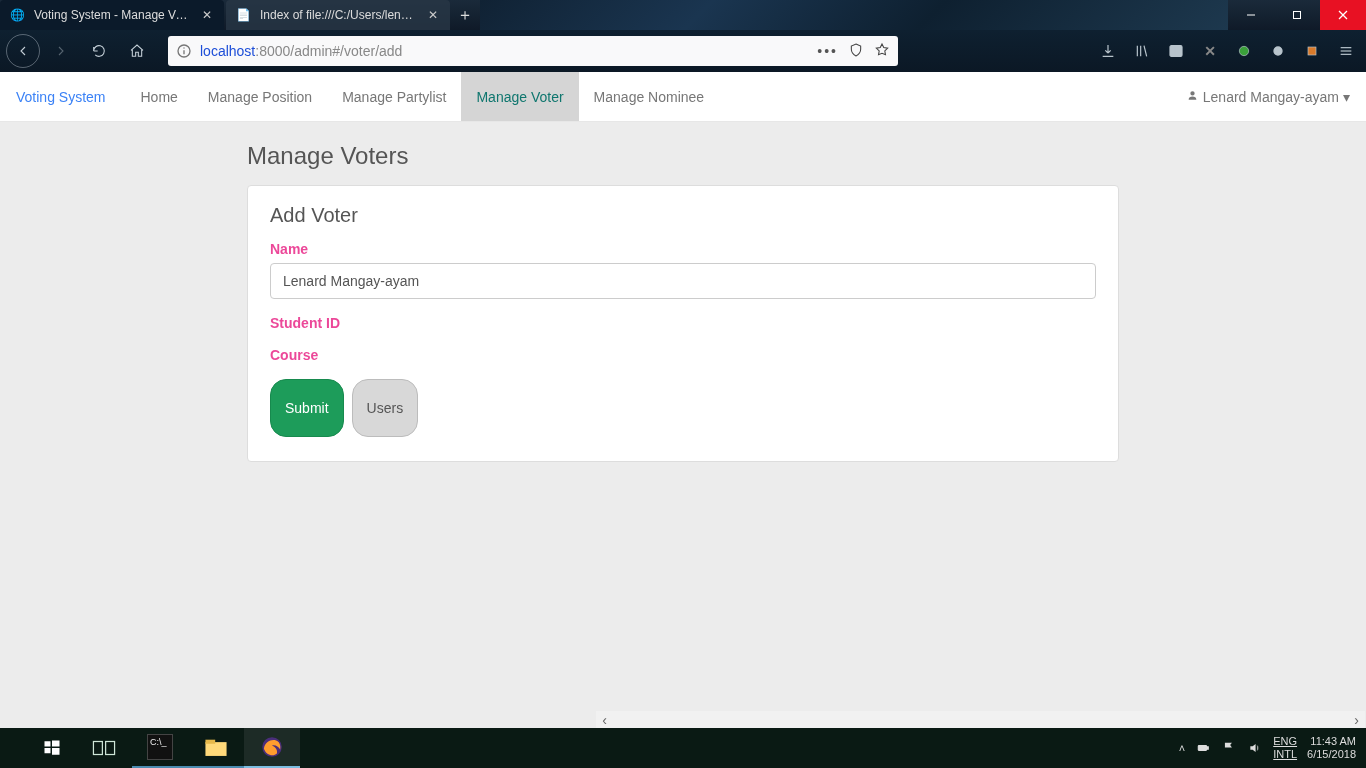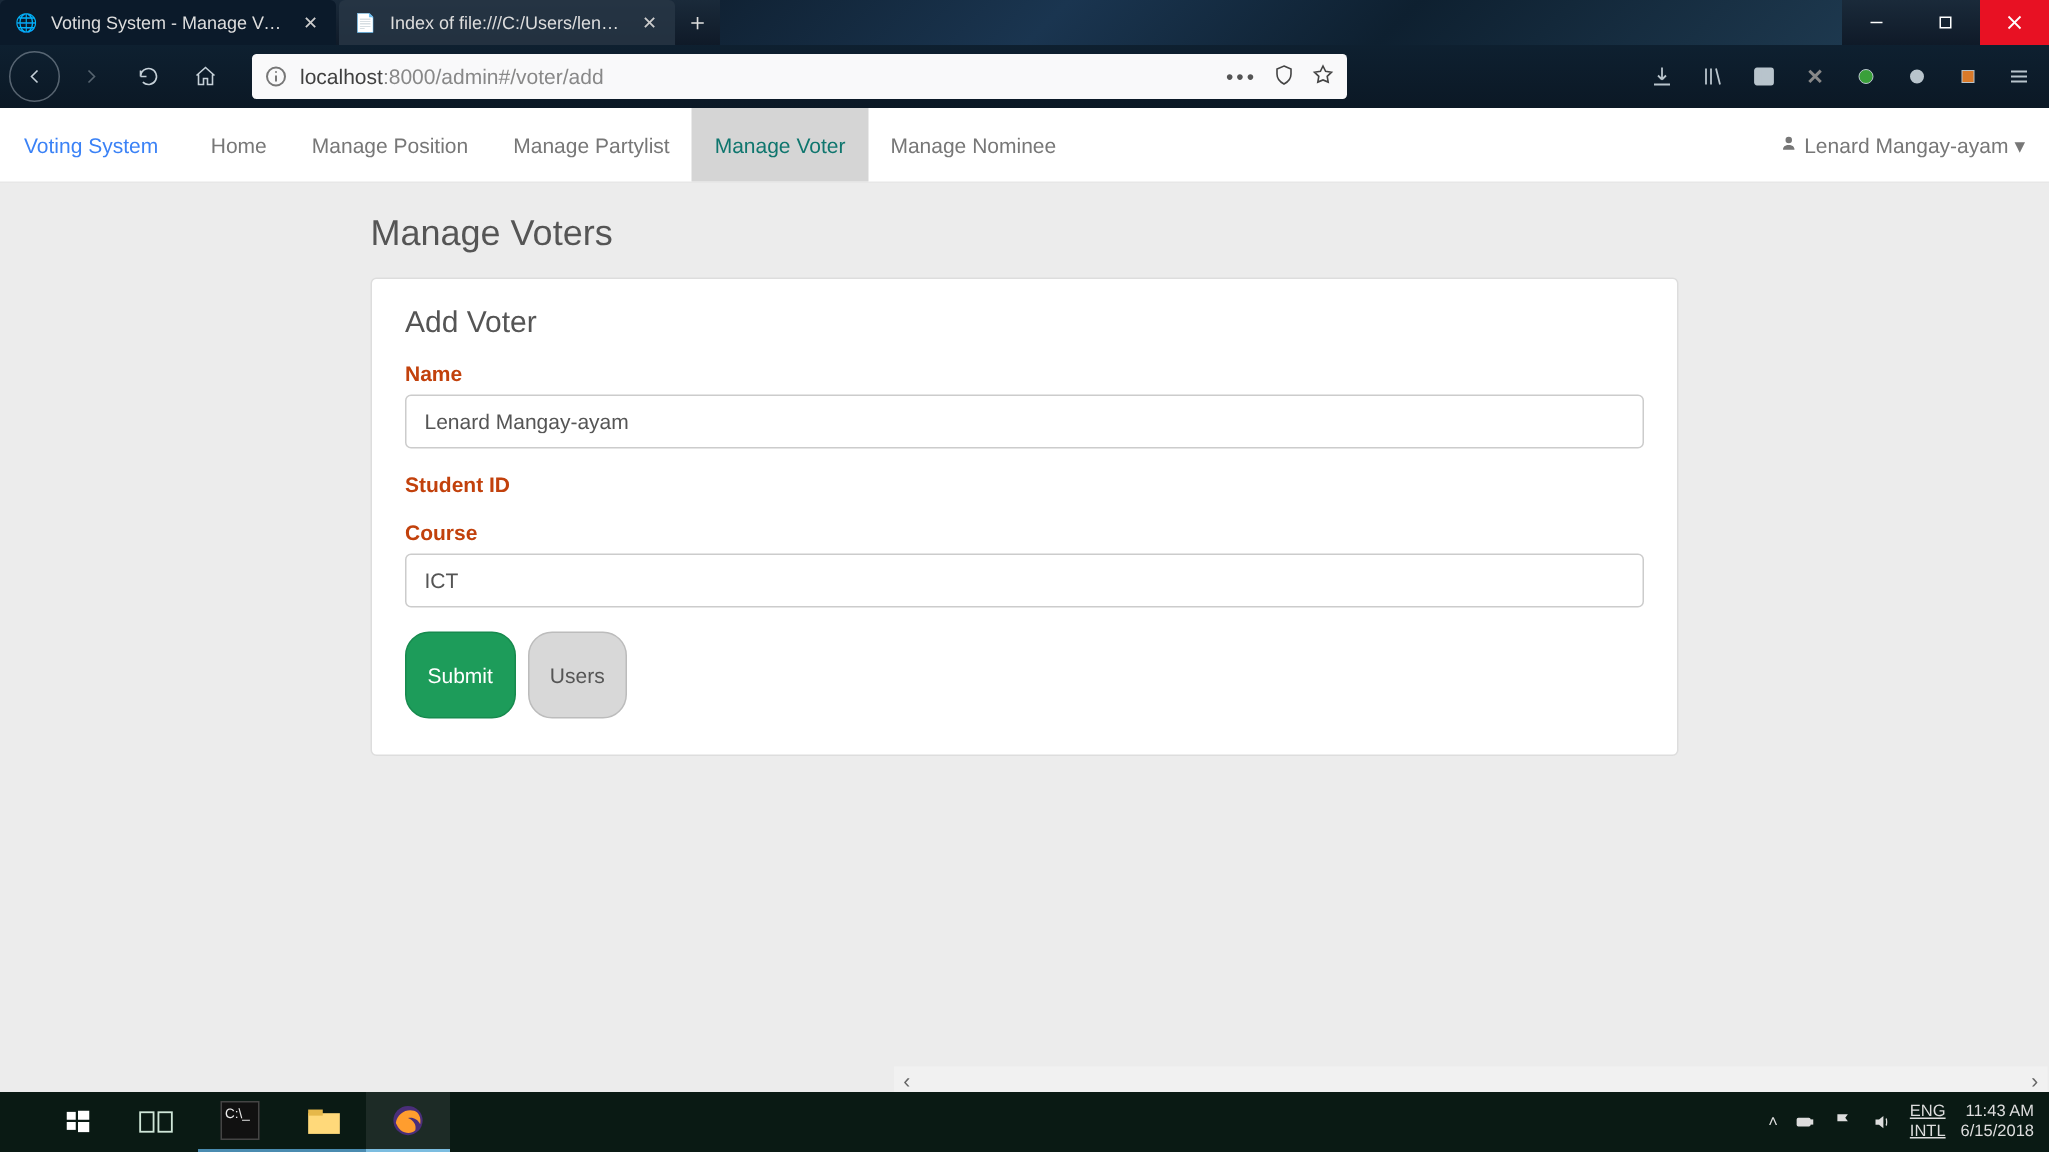--- a/index.html
+++ b/index.html
@@ -23,21 +23,21 @@
 
   
   .toolbar { height: 42px; background: linear-gradient(180deg, #0e2030 0%, #0b1825 100%); display: flex; align-items: center; padding: 0 6px; gap: 4px; color: #b8c4cc; }
   .nav-btn { width: 34px; height: 34px; border-radius: 4px; display: flex; align-items: center; justify-content: center; cursor: pointer; }
   .nav-btn.disabled { opacity: 0.4; }
   .nav-btn svg { width: 16px; height: 16px; stroke: #c5d0d8; fill: none; stroke-width: 1.6; }
   .nav-btn.back-circle { border: 1px solid rgba(200,210,220,0.4); border-radius: 50%; }
   .url-bar { flex: 0 0 730px; height: 30px; background: #f9f9fa; border-radius: 3px; margin-left: 10px; display: flex; align-items: center; padding: 0 8px; gap: 8px; color: #444; }
   .url-bar .info-icon { width: 16px; height: 16px; color: #777; }
   .url-text { flex: 1; font-size: 14px; color: #555; }
-  .url-text .host { color: #404040; }
+  .url-text .host { color: #1d4ed8; }
   .url-text .path { color: #888; }
   .urlbar-icons { display: flex; gap: 10px; align-items: center; color: #555; }
   .toolbar-right { margin-left: auto; display: flex; align-items: center; gap: 6px; }
   .tb-icon { width: 28px; height: 28px; display: flex; align-items: center; justify-content: center; cursor: pointer; }
   .tb-icon svg { width: 16px; height: 16px; stroke: #b8c4cc; fill: #b8c4cc; }
 
   
   .app-navbar { height: 50px; background: #fff; border-bottom: 1px solid #e7e7e7; display: flex; align-items: center; padding: 0 16px; }
   .brand { font-size: 14px; color: #3b82f6; padding-right: 20px; }
   .nav-items { display: flex; height: 100%; }
@@ -45,21 +45,21 @@
   .nav-item.active { background: #d5d5d5; color: #0f766e; }
   .user-menu { margin-left: auto; color: #777; display: flex; align-items: center; gap: 4px; cursor: pointer; }
 
   
   .content-wrap { width: 1366px; height: calc(768px - 30px - 42px - 50px - 40px); overflow: auto; }
   .container { max-width: 872px; margin: 0 auto; padding-top: 20px; }
   .page-heading { font-size: 24px; color: #555; font-weight: 500; margin-bottom: 15px; }
   .panel { background: #fff; border: 1px solid #ddd; border-radius: 4px; padding: 18px 22px 24px; }
   .panel-title { font-size: 20px; color: #555; margin-bottom: 14px; }
   .form-group { margin-bottom: 16px; }
-  .form-label { display: block; font-weight: 700; color: #c2410c; margin-bottom: 6px; }
+  .form-label { display: block; font-weight: 700; color: #ec4899; margin-bottom: 6px; }
   .form-control { width: 100%; padding: 7px 12px; font-size: 14px; color: #555; border: 1px solid #ccc; border-radius: 4px; background: #fff; height: 36px; }
   .btn-row { display: flex; gap: 8px; margin-top: 10px; }
   .btn { padding: 20px 14px; border-radius: 16px; font-size: 14px; cursor: pointer; border: 1px solid transparent; }
   .btn-success { background: #1d9c5a; border-color: #178a4e; color: #fff; }
   .btn-default { background: #d8d8d8; border-color: #bcbcbc; color: #555; }
 
   
   .h-scroll { position: absolute; left: 596px; right: 1px; bottom: 40px; height: 17px; background: #f1f1f1; display: flex; align-items: center; }
   .h-scroll .arrow { width: 17px; height: 17px; display: flex; align-items: center; justify-content: center; color: #666; }
   .h-scroll .track { flex: 1; height: 17px; position: relative; }
@@ -235,21 +235,20 @@
         <label class="form-label">Name</label>
         <input class="form-control" type="text" value="Lenard Mangay-ayam" style="">
       </div>
 
       <div class="form-group">
         <label class="form-label">Student ID</label>
       </div>
 
       <div class="form-group">
         <label class="form-label">Course</label>
-        <input class="form-control" type="text" value="ICT" style="">
       </div>
 
       <div class="btn-row">
         <button class="btn btn-success">Submit</button>
         <button class="btn btn-default">Users</button>
       </div>
     </div>
   </div>
 </div>
 

